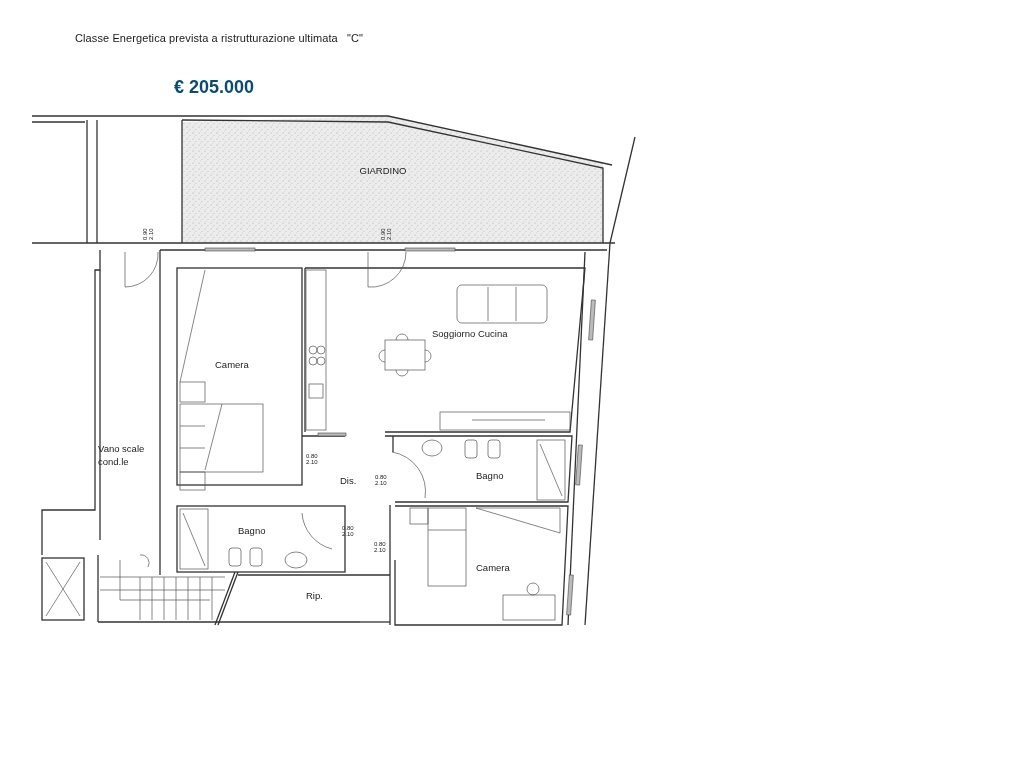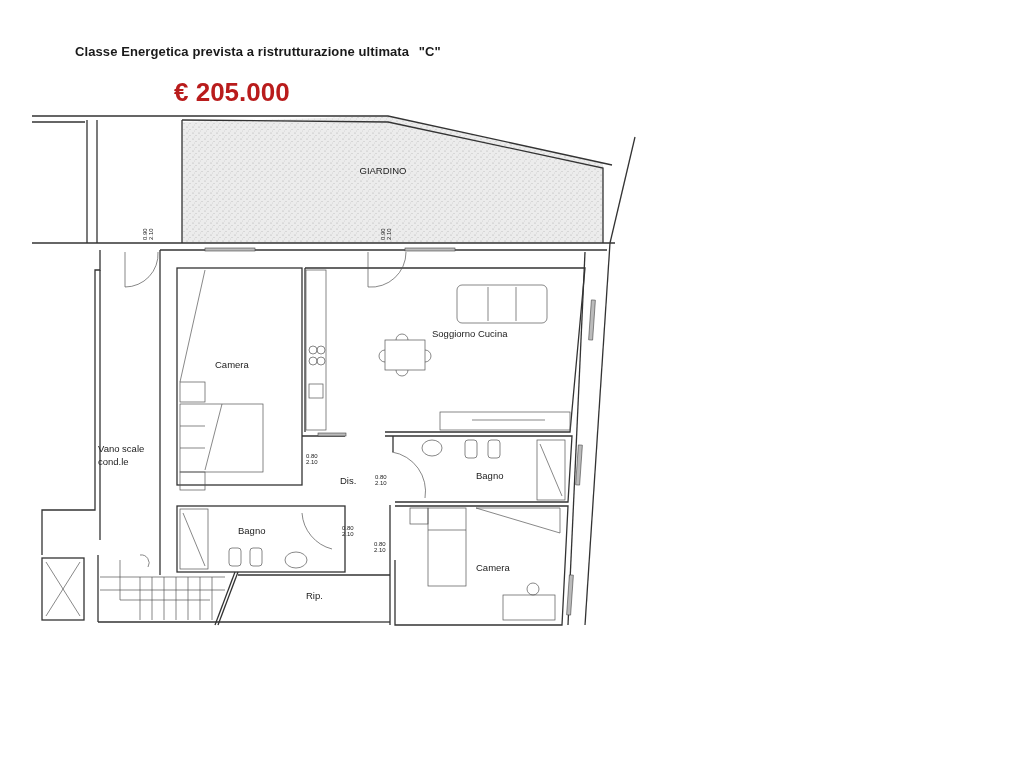--- a/index.html
+++ b/index.html
@@ -1,19 +1,19 @@
 <!DOCTYPE html>
 <html><head>
 <meta charset="utf-8">
 <style>
   html, body { margin: 0; padding: 0; background: #ffffff; }
   body { width: 1024px; height: 768px; position: relative; overflow: hidden; font-family: "Liberation Sans", sans-serif; }
-  .header-line { position: absolute; left: 75px; top: 44px; font-size: 13px; font-weight: bold; color: #1a1a1a; letter-spacing: 0.1px; }
+  .header-line { position: absolute; left: 75px; top: 32px; font-size: 11px; font-weight: normal; color: #1a1a1a; letter-spacing: 0.1px; }
   .header-line .cls { margin-left: 6px; }
-  .price { position: absolute; left: 174px; top: 77px; font-size: 26px; font-weight: bold; color: #b91c1c; }
+  .price { position: absolute; left: 174px; top: 77px; font-size: 18px; font-weight: bold; color: #0c4a6e; }
   svg.plan { position: absolute; left: 0; top: 0; }
   svg text { font-family: "Liberation Sans", sans-serif; fill: #222; }
   .lbl { font-size: 9.5px; }
   .dim { font-size: 6px; }
   .w { fill: none; stroke: #333; stroke-width: 1.3; }
   .t { fill: none; stroke: #555; stroke-width: 0.7; }
   .win { fill: #bbb; stroke: #444; stroke-width: 0.6; }
 </style>
 </head>
 <body>

